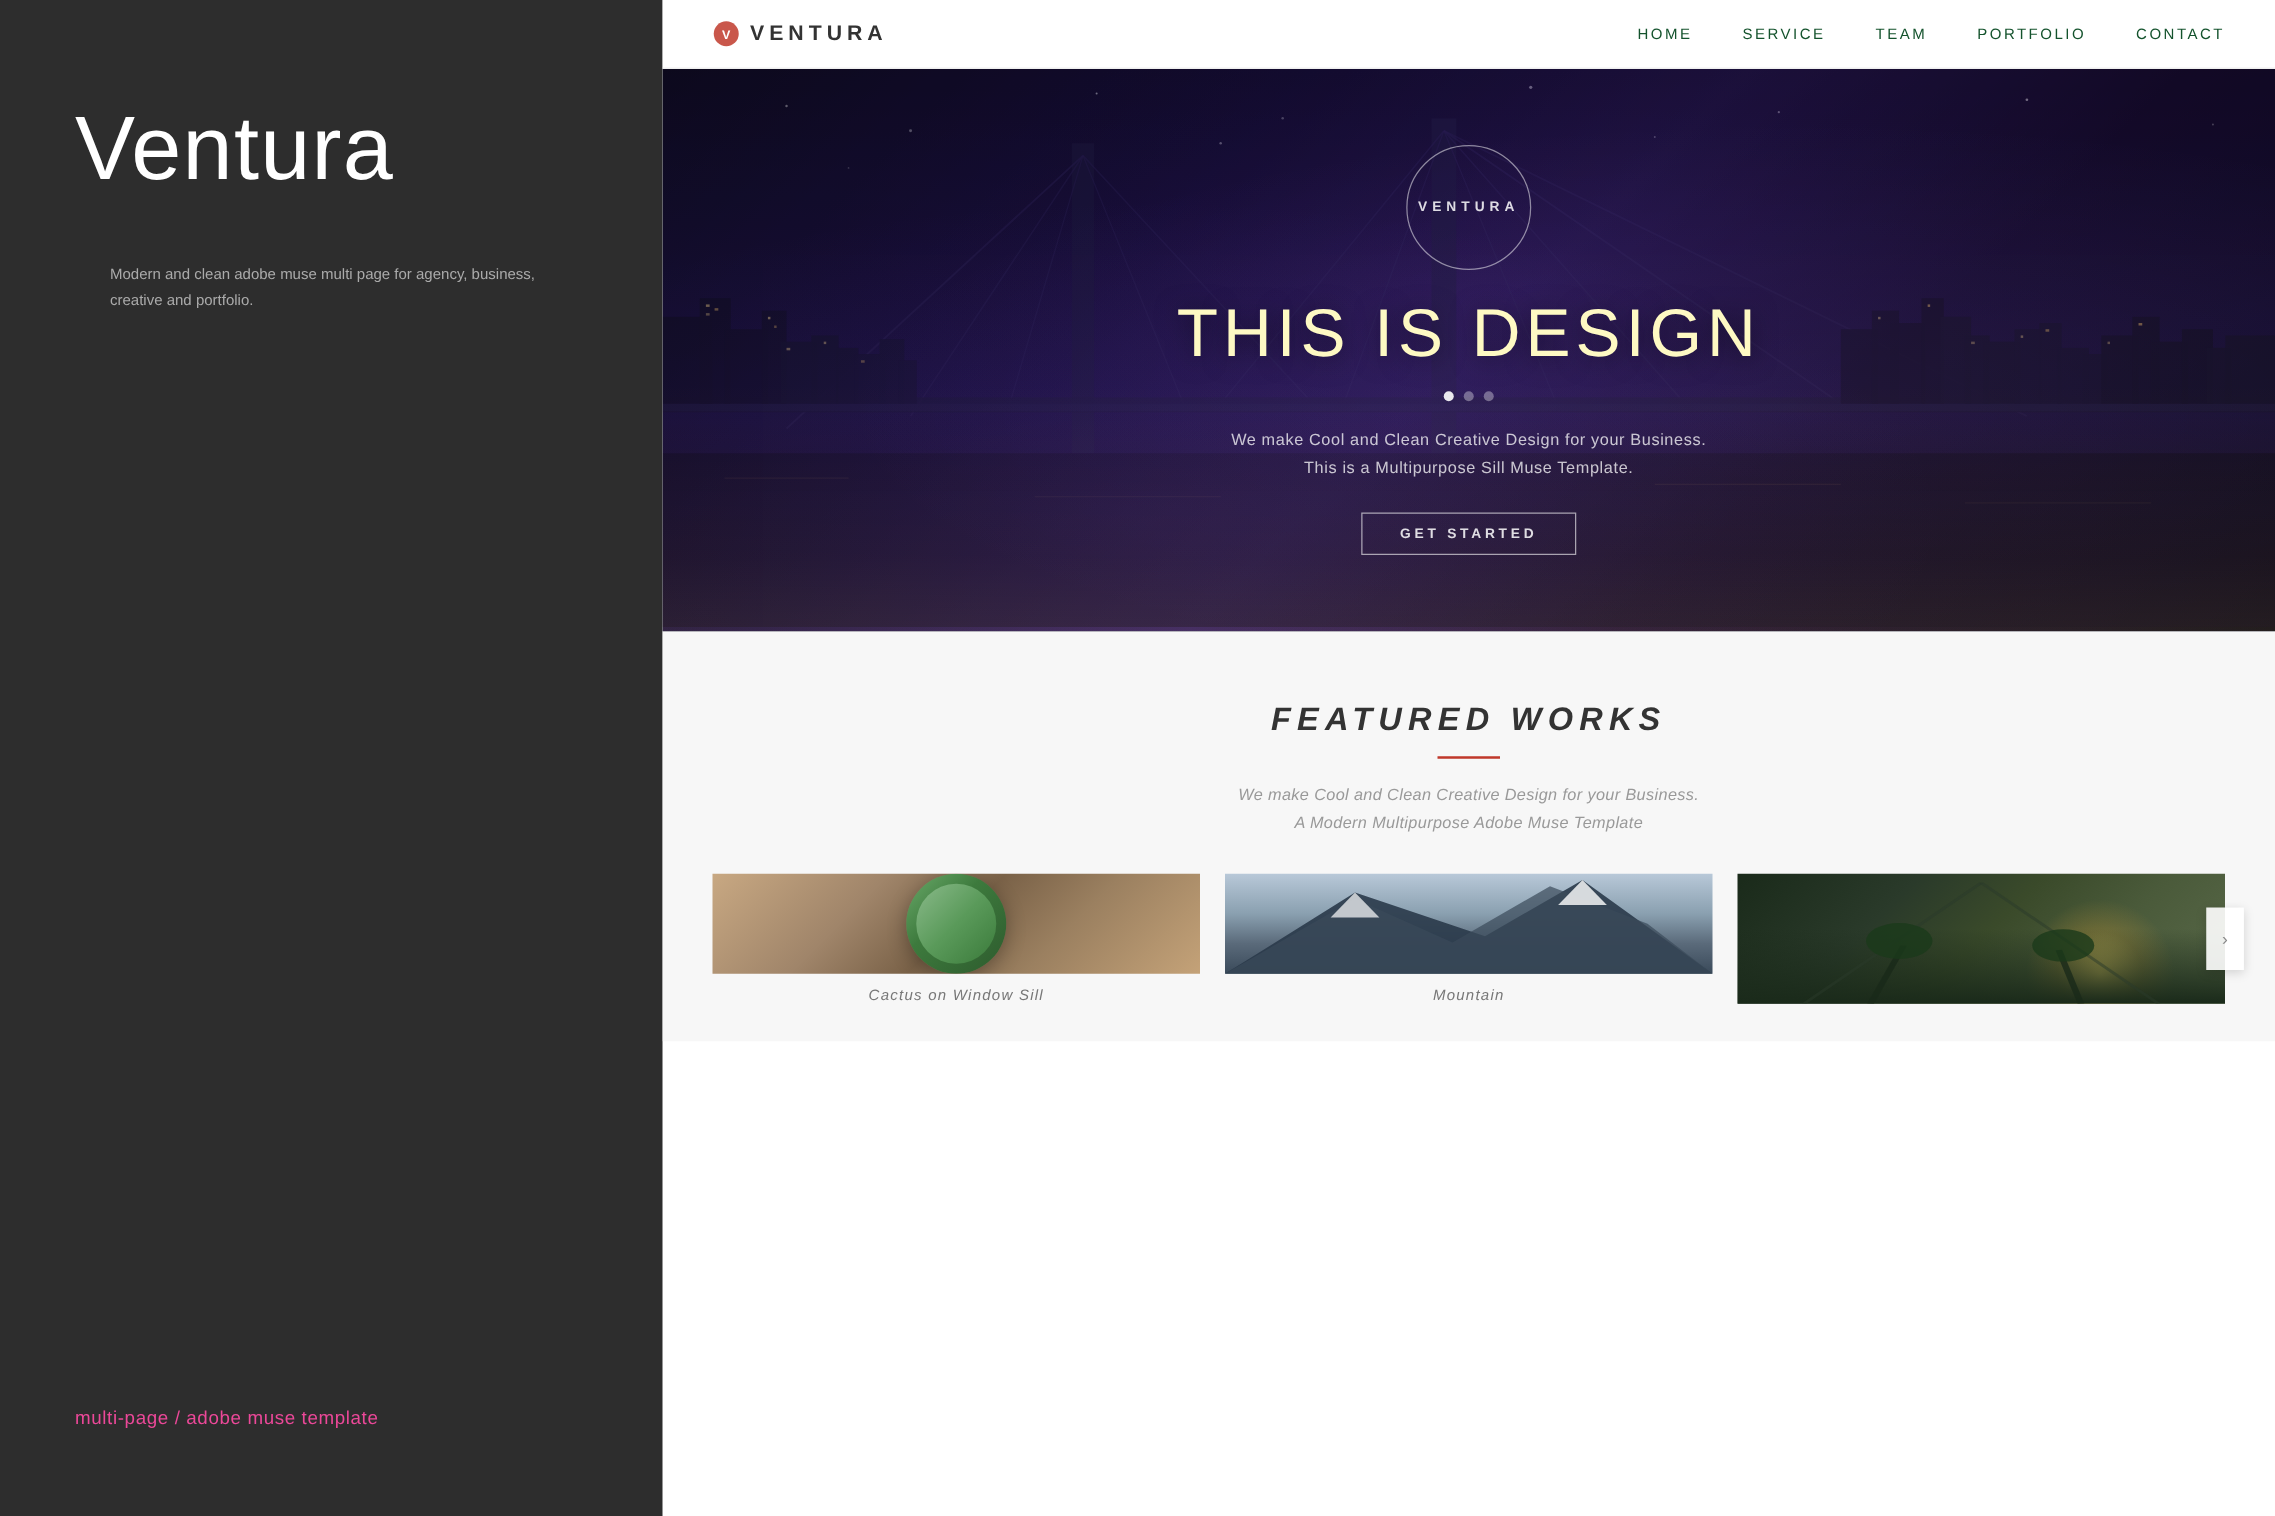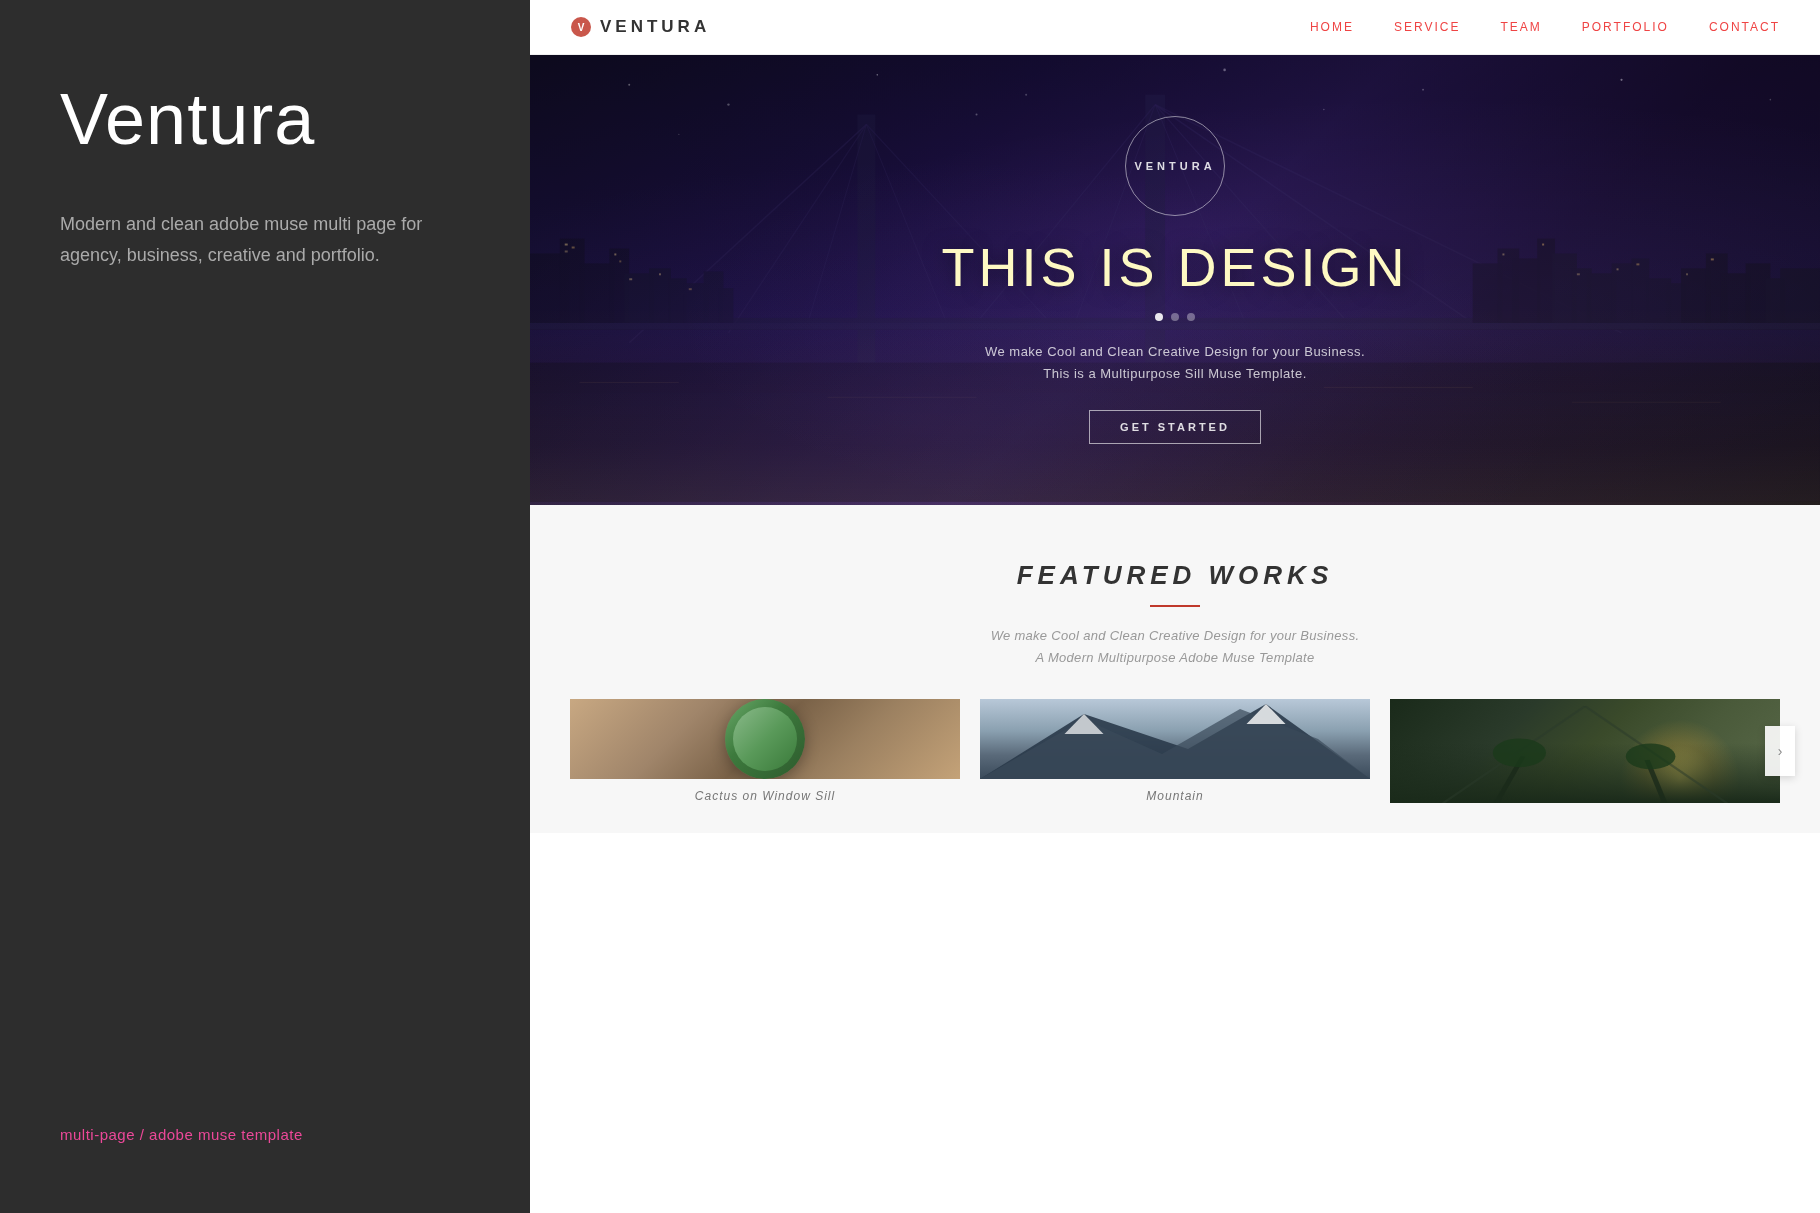--- a/index.html
+++ b/index.html
@@ -18,25 +18,26 @@
     .left-top {}
     .left-title {
       font-size: 72px;
       font-weight: 300;
       color: #ffffff;
       letter-spacing: 1px;
       margin-bottom: 50px;
       line-height: 1.1;
     }
     .left-desc {
-      font-size: 18px;
+      font-size: 12px;
       color: #aaaaaa;
       line-height: 1.7;
       font-weight: 300;
       max-width: 380px;
+      margin-left: 28px;
     }
     .left-bottom {
       font-size: 15px;
       color: #ec4899;
       font-weight: 300;
       letter-spacing: 0.5px;
     }
 
     
     .right-panel {
@@ -73,21 +74,21 @@
       color: #333333;
       text-transform: uppercase;
     }
     .navbar-links {
       display: flex;
       gap: 40px;
     }
     .nav-link {
       font-size: 12px;
       font-weight: 500;
-      color: #ef4444;
+      color: #14532d;
       letter-spacing: 2px;
       text-transform: uppercase;
       text-decoration: none;
     }
 
     
     .hero {
       position: relative;
       height: 450px;
       overflow: hidden;

